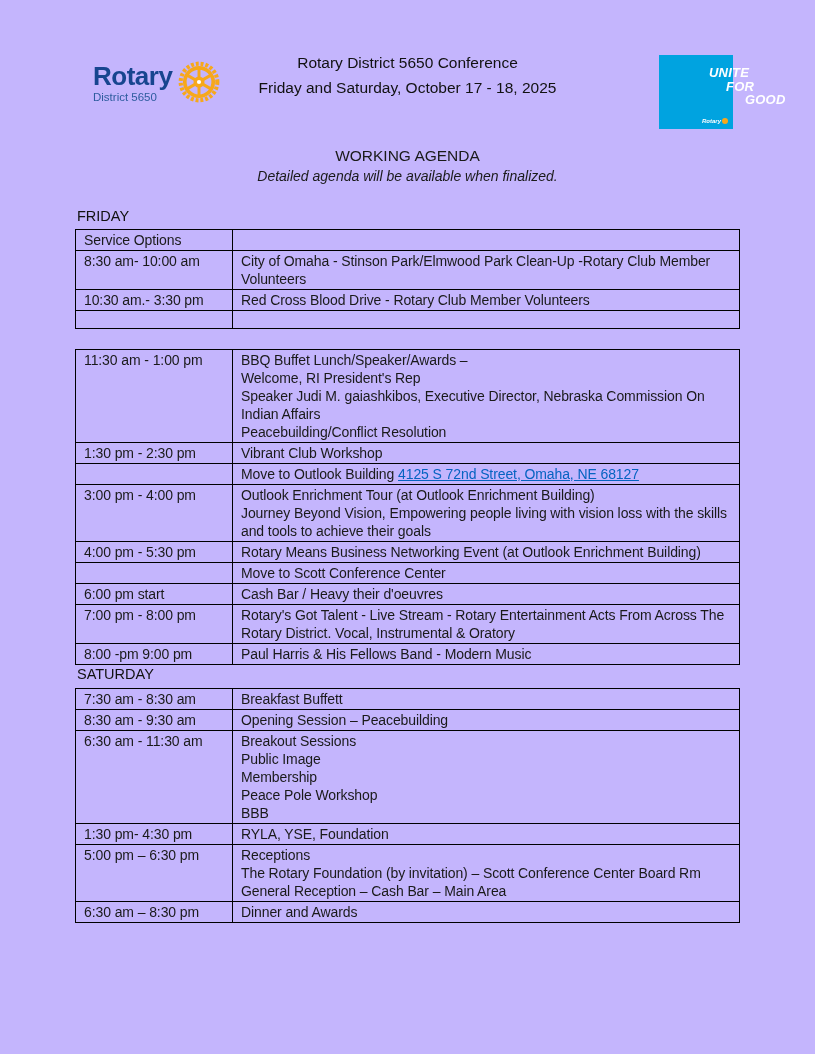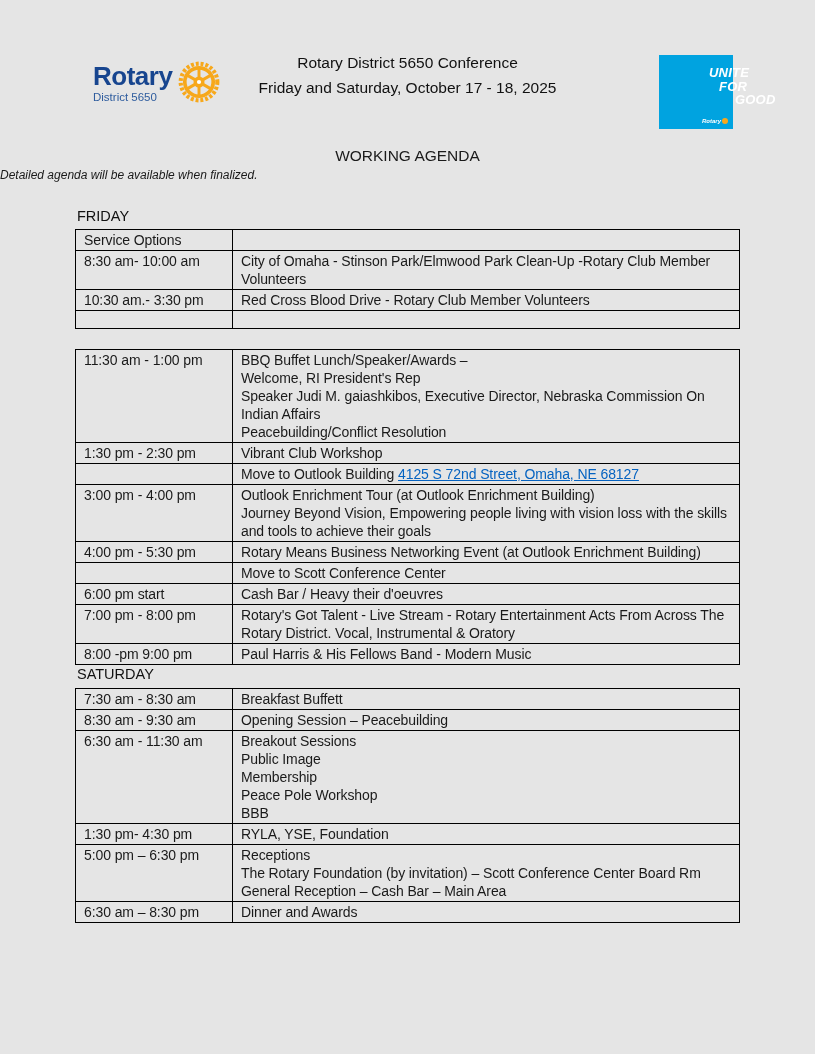--- a/index.html
+++ b/index.html
@@ -1,43 +1,43 @@
 <!DOCTYPE html>
 <html><head>
 <meta charset="utf-8">
 <style>
   * { margin:0; padding:0; box-sizing:border-box; }
   html,body { background:#ffffff; }
   .page {
-    position:relative; width:815px; height:1054px; background:#e5e5e5;
+    position:relative; width:815px; height:1054px; background:#c4b5fd;
     font-family:"Liberation Sans", sans-serif; color:#1a1a1a; overflow:hidden;
   }
   
   .logo { position:absolute; top:62px; left:93px; display:flex; align-items:flex-start; }
   .logo-text { display:flex; flex-direction:column; align-items:flex-start; }
   .logo-brand { font-size:26px; font-weight:bold; color:#17458f; line-height:28px; letter-spacing:-0.5px; }
   .logo-district { font-size:11.5px; color:#2e5c9e; margin-top:1px; }
   .logo-wheel { margin-left:5px; margin-top:-3px; }
 
   .header-title { position:absolute; top:50px; left:0; right:0; text-align:center;
                   font-size:15.5px; line-height:25px; color:#111; }
 
   .badge { position:absolute; top:55px; left:659px; width:74px; height:74px;
            background:#00a3e0; color:#fff; font-style:italic; font-weight:bold;padding-left:43px; }
   .badge-line { font-size:13px; line-height:13.5px; letter-spacing:0.2px; }
   .badge-l1 { margin:11px 0 0 7px; }
-  .badge-l2 { margin-left:17px;text-align:center; }
-  .badge-l3 { margin-left:33px; }
+  .badge-l2 { margin-left:24px;text-align:center; }
+  .badge-l3 { margin-left:43px; }
   .badge-mark { position:absolute; right:5px; bottom:5px; display:flex; align-items:center; gap:1px;
                 font-size:6px; font-style:italic; font-weight:bold; }
   .badge-dot { width:6px; height:6px; border-radius:50%; background:#f7a81b; display:inline-block; }
 
   .working-agenda { position:absolute; top:147px; left:0; right:0; text-align:center; font-size:15.5px; }
-  .subtitle { position:absolute; top:168px; left:0; right:0; 
-              font-size:12px; font-style:italic; }
+  .subtitle { position:absolute; top:168px; left:0; right:0; text-align:center;
+              font-size:14px; font-style:italic; }
 
   
   .day-label { position:absolute; left:77px; font-size:14.5px; color:#111; }
   .lbl-friday { top:208px; }
   .lbl-saturday { top:666px; }
 
   
   table.agenda { position:absolute; left:75px; width:665px; border-collapse:collapse; table-layout:fixed; }
   .tbl-friday-a { top:229px; }
   .tbl-friday-b { top:349px; }

